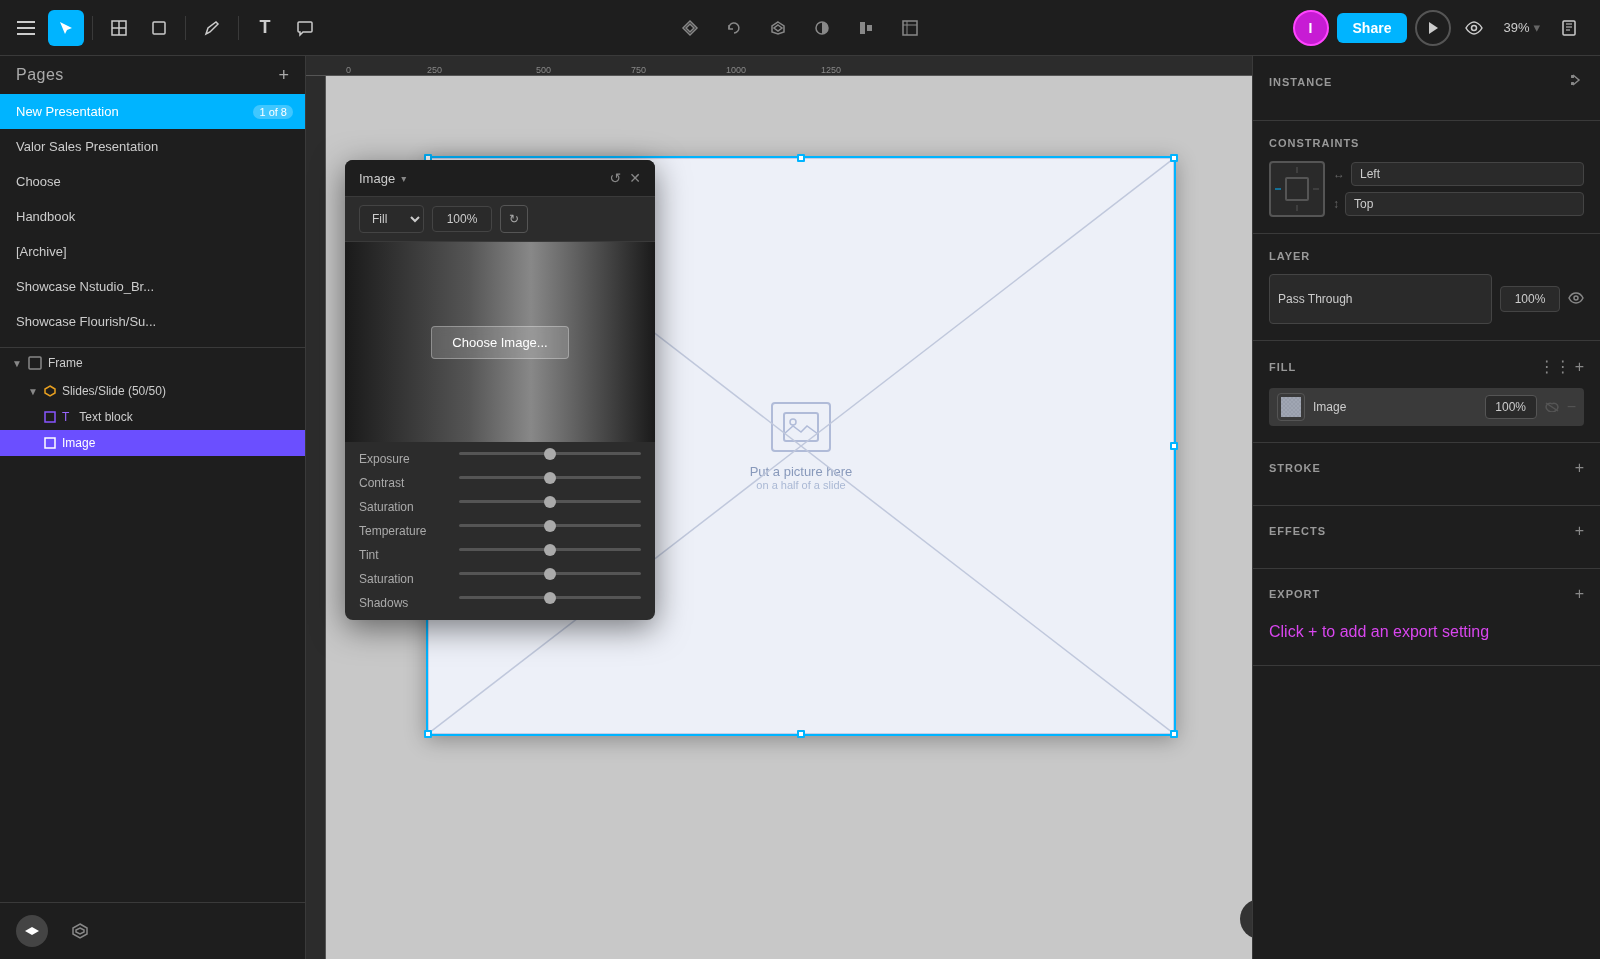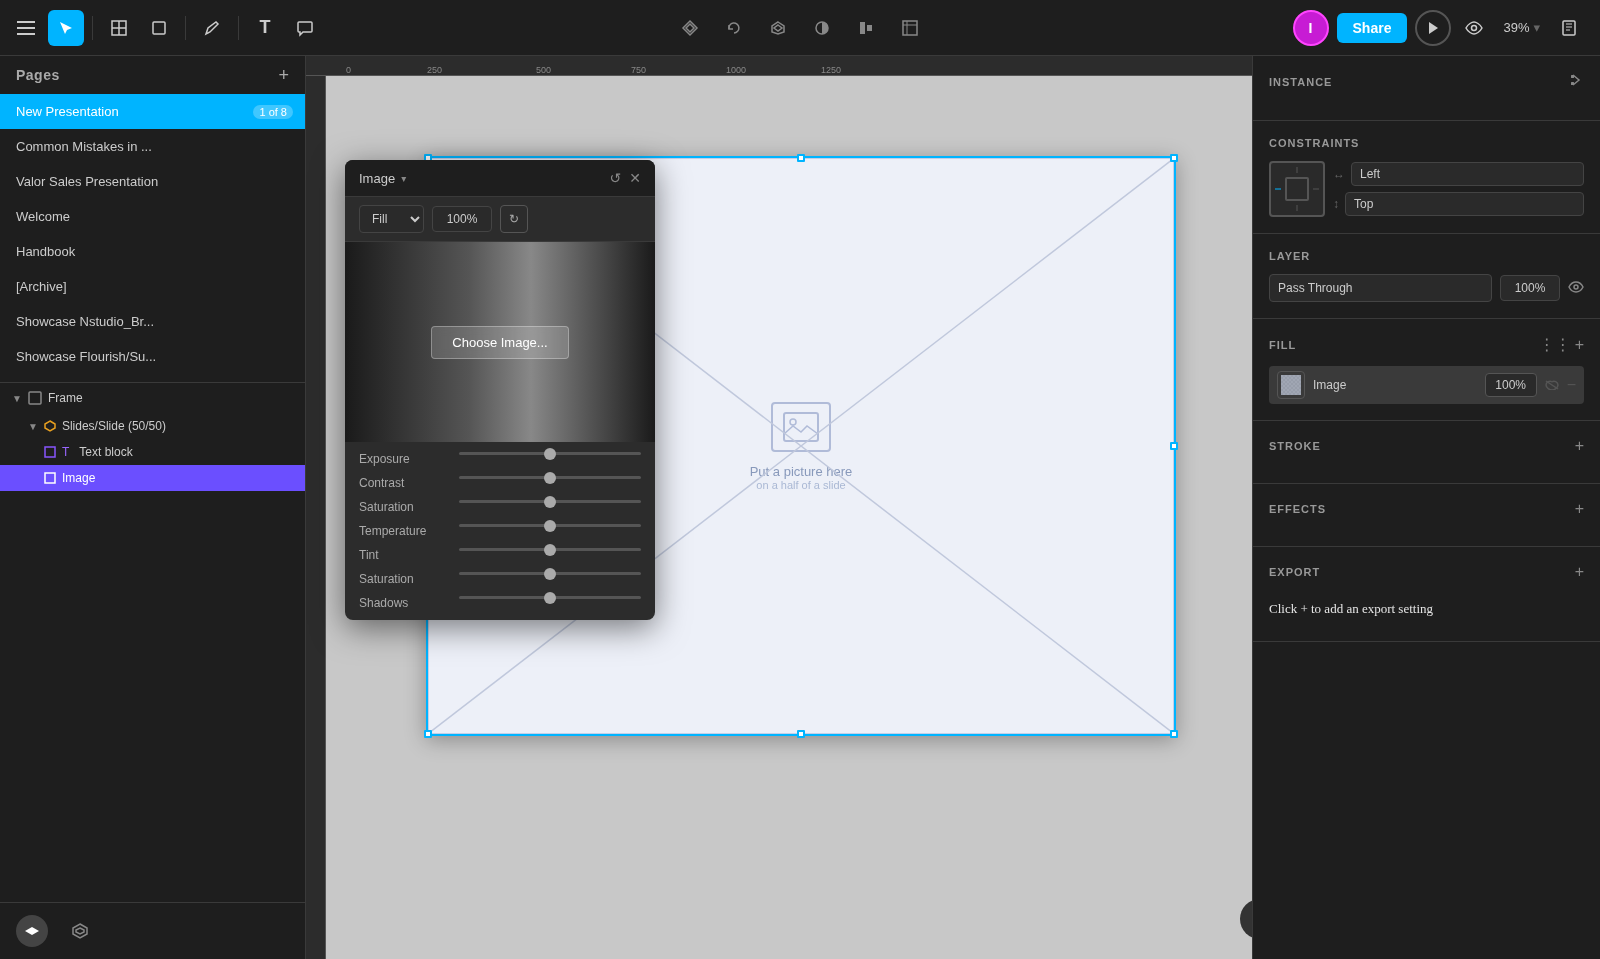--- a/index.html
+++ b/index.html
@@ -23,21 +23,21 @@
     .play-btn { width: 36px; height: 36px; border-radius: 50%; border: 2px solid #555; background: transparent; color: #ccc; cursor: pointer; display: flex; align-items: center; justify-content: center; }
     .eye-btn, .zoom-btn, .book-btn { background: transparent; border: none; color: #ccc; cursor: pointer; display: flex; align-items: center; gap: 4px; font-size: 13px; padding: 4px 6px; border-radius: 4px; }
 
     
     .left-sidebar {
       position: absolute; top: 56px; left: 0; width: 306px; height: 903px;
       background: #1e1e1e; border-right: 1px solid #3a3a3a; z-index: 50;
       display: flex; flex-direction: column;
     }
     .pages-header { display: flex; align-items: center; justify-content: space-between; padding: 10px 16px; }
-    .pages-title { color: #aaa; font-size: 14px; font-weight: 700; letter-spacing: 0.5px; }
+    .pages-title { color: #aaa; font-size: 16px; font-weight: 400; letter-spacing: 0.5px; }
     .pages-add { background: transparent; border: none; color: #aaa; cursor: pointer; font-size: 18px; line-height: 1; }
     .page-item { padding: 10px 16px; cursor: pointer; color: #ccc; font-size: 13px; border-radius: 0; position: relative; }
     .page-item.active { background: #00b4ff; color: white; }
     .page-badge { position: absolute; right: 12px; top: 50%; transform: translateY(-50%); background: rgba(255,255,255,0.25); color: white; font-size: 11px; padding: 1px 6px; border-radius: 8px; }
 
     
     .layers-panel { margin-top: 8px; border-top: 1px solid #3a3a3a; flex: 1; overflow-y: auto; }
     .layer-section { padding: 8px 12px; display: flex; align-items: center; gap: 6px; color: #aaa; font-size: 12px; cursor: pointer; }
     .layer-item { padding: 6px 12px 6px 28px; display: flex; align-items: center; gap: 6px; color: #ccc; font-size: 12px; cursor: pointer; }
     .layer-child { padding: 6px 12px 6px 44px; display: flex; align-items: center; gap: 6px; color: #ccc; font-size: 12px; cursor: pointer; }
@@ -82,29 +82,29 @@
     .section-icon-btn { background: transparent; border: none; color: #888; cursor: pointer; font-size: 16px; }
     .constraints-grid { display: flex; align-items: center; gap: 8px; }
     .constraints-visual { width: 56px; height: 56px; border: 2px solid #555; border-radius: 4px; background: #2a2a2a; position: relative; display: flex; align-items: center; justify-content: center; flex-shrink: 0; }
     .constraint-inner { width: 24px; height: 24px; border: 2px solid #555; border-radius: 2px; }
     .constraints-selects { display: flex; flex-direction: column; gap: 6px; flex: 1; }
     .constraint-row { display: flex; align-items: center; gap: 6px; }
     .constraint-arrow { color: #666; font-size: 12px; }
     .constraint-select { background: #2a2a2a; border: 1px solid #444; color: #ccc; font-size: 12px; padding: 4px 8px; border-radius: 4px; flex: 1; appearance: none; cursor: pointer; }
 
     .layer-controls { display: flex; align-items: center; gap: 8px; }
-    .blend-select { background: #2a2a2a; border: 1px solid #444; color: #ccc; font-size: 12px; padding: 6px 8px; border-radius: 4px; flex: 1; appearance: none; cursor: pointer; }
+    .blend-select { background: #2a2a2a; border: 1px solid #444; color: #ccc; font-size: 12px; padding: 17px 8px; border-radius: 4px; flex: 1; appearance: none; cursor: pointer; }
     .opacity-input { background: #2a2a2a; border: 1px solid #444; color: #ccc; font-size: 12px; padding: 5px 8px; border-radius: 4px; width: 60px; text-align: center; }
     .visibility-btn { background: transparent; border: none; color: #888; cursor: pointer; font-size: 14px; }
     .fill-swatch-container { width: 28px; height: 28px; border-radius: 4px; background: #3a3a3a; border: 1px solid #555; overflow: hidden; display: flex; align-items: center; justify-content: center; flex-shrink: 0; }
     .fill-type { flex: 1; color: #ccc; font-size: 12px; }
     .fill-vis-btn { background: transparent; border: none; color: #555; cursor: pointer; font-size: 14px; }
     .fill-del-btn { background: transparent; border: none; color: #555; cursor: pointer; font-size: 16px; }
 
-    .export-hint { color: #e5e5e5; font-size: 13px; padding: 8px 0; font-family: Liberation Serif, serif; }
+    .export-hint { color: #d946ef; font-size: 16px; padding: 8px 0; }
 
     .help-btn { position: absolute; bottom: 20px; right: 20px; width: 40px; height: 40px; border-radius: 50%; background: #333; color: #ccc; border: none; cursor: pointer; font-size: 18px; display: flex; align-items: center; justify-content: center; }
 
     
     .image-popup {
       position: absolute; top: 160px; left: 345px; width: 310px;
       background: #2c2c2c; border-radius: 8px; box-shadow: 0 8px 32px rgba(0,0,0,0.5);
       z-index: 200; overflow: hidden;
     }
     .popup-header { display: flex; align-items: center; justify-content: space-between; padding: 10px 14px; background: #1e1e1e; border-bottom: 1px solid #3a3a3a; }
@@ -256,27 +256,24 @@
   <div class="pages-header">
     <span class="pages-title">Pages</span>
     <button class="pages-add">+</button>
   </div>
 
   <div class="page-item active">
     <span>New Presentation</span>
     <span class="page-badge">1 of 8</span>
   </div>
   <div class="page-item">
-    <span>Common Mistakes in ...</span>
+    <span>Valor Sales Presentation</span>
   </div>
   <div class="page-item">
-    <span>Valor Sales Presentation</span>
-  </div>
-  <div class="page-item">
-    <span>Welcome</span>
+    <span>Choose</span>
   </div>
   <div class="page-item">
     <span>Handbook</span>
   </div>
   <div class="page-item">
     <span>[Archive]</span>
   </div>
   <div class="page-item">
     <span>Showcase Nstudio_Br...</span>
   </div>

